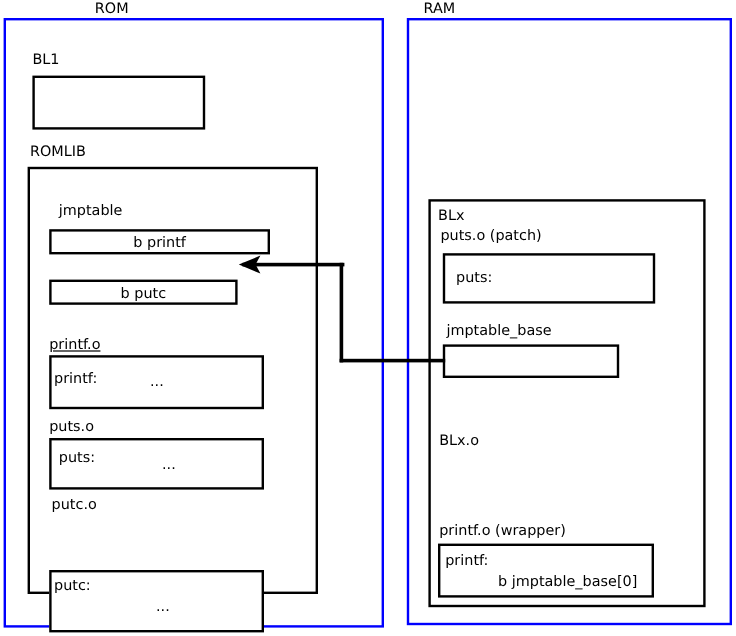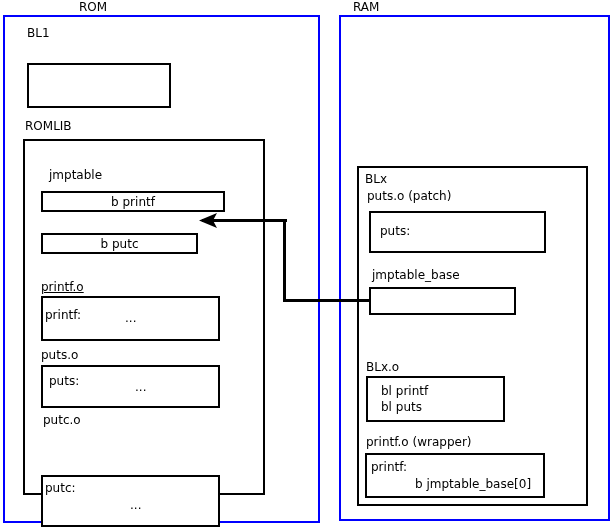--- a/index.html
+++ b/index.html
@@ -69,21 +69,21 @@
   }
 </style>
 </head>
 <body>
 
 <div id="canvas">
 
   <div class="region-label" style="left:79px; top:1px;">ROM</div>
   <div class="region" style="left:3px; top:15px; width:317px; height:508px;"></div>
 
-  <div class="lbl" style="left:27px; top:26px;">BL1</div>
+  <div class="lbl" style="left:27px; top:42px;">BL1</div>
   <div class="box" style="left:27px; top:63px; width:144px; height:45px;">
     <span class="cell-text" style="left:6px; top:5px;"></span>
   </div>
 
   <div class="lbl" style="left:25px; top:119px;">ROMLIB</div>
   <div class="box" style="left:23px; top:139px; width:242px; height:356px;"></div>
 
   <div class="lbl" style="left:49px; top:168px;">jmptable</div>
 
   <div class="tbl-row" style="left:41px; top:191px; width:184px; height:21px;">
@@ -121,24 +121,20 @@
   <div class="box" style="left:369px; top:211px; width:177px; height:42px;">
     <span class="cell-text" style="left:9px; top:11px;">puts:</span>
   </div>
 
   <div class="lbl" style="left:372px; top:268px;">jmptable_base</div>
   <div class="box" style="left:369px; top:287px; width:147px; height:28px;">
     <span class="cell-text" style="left:6px; top:5px;"></span>
   </div>
 
   <div class="lbl" style="left:366px; top:360px;">BLx.o</div>
-  <div class="box" style="left:366px; top:376px; width:139px; height:46px;">
-    <span class="cell-text" style="left:13px; top:6px;">bl printf</span>
-    <span class="cell-text" style="left:13px; top:22px;">bl puts</span>
-  </div>
 
   <div class="lbl" style="left:366px; top:435px;">printf.o (wrapper)</div>
   <div class="box" style="left:365px; top:453px; width:180px; height:45px;">
     <span class="cell-text" style="left:4px; top:5px;">printf:</span>
     <span class="cell-text" style="left:48px; top:22px;">b jmptable_base[0]</span>
   </div>
 
   <div class="conn" style="left:202px; top:219px; width:85px; height:3px;"></div>
 
   <div class="conn" style="left:283px; top:219px; width:3px; height:83px;"></div>

